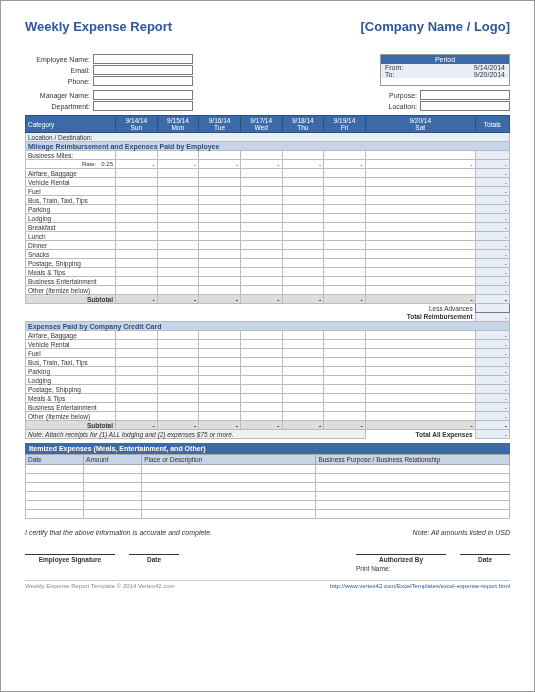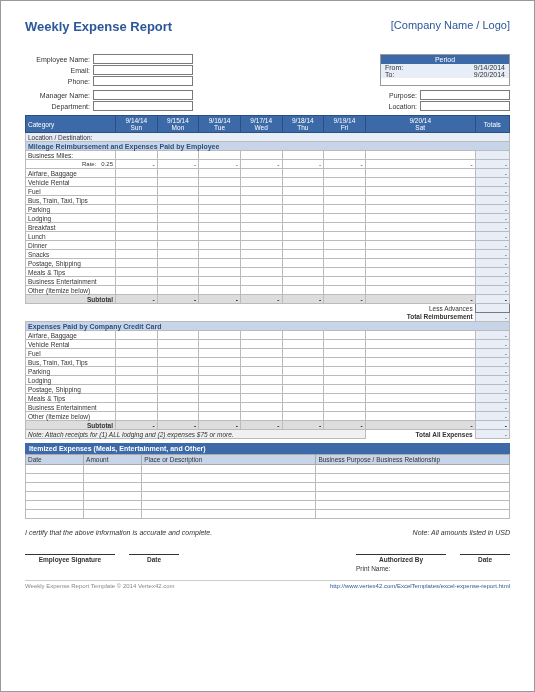--- a/index.html
+++ b/index.html
@@ -1,20 +1,20 @@
 <!DOCTYPE html>
 <html><head>
 <meta charset="utf-8">
 <style>
 *{box-sizing:border-box;margin:0;padding:0}
 body{font-family:Arial,sans-serif;font-size:7px;color:#333;background:#fff}
 .page{width:535px;height:692px;border:1px solid #999;padding:18px 24px 10px;position:relative}
 .header{display:flex;justify-content:space-between;align-items:flex-start;margin-bottom:20px}
 .title{color:#2b5899;font-size:13px;font-weight:bold}
-.logo{color:#2b5899;font-size:11px;font-weight:normal}
+.logo{color:#2b5899;font-size:13px;font-weight:bold}
 .info-row{display:flex;justify-content:space-between;margin-bottom:4px}
 .info-left,.info-right{display:flex;flex-direction:column;gap:1px}
 .field{display:flex;align-items:center;gap:3px}
 .field label{width:65px;text-align:right;font-size:7px}
 .info-right .field label{width:40px}
 .field .box{width:100px;height:10px;border:1px solid #7a7a7a;background:#fff}
 .info-right .field .box{width:90px}
 .period-box{border:1px solid #999}
 .period-hdr{background:#3c6aa8;color:#fff;text-align:center;font-size:7px;padding:1px}
 .period-row{display:flex;justify-content:space-between;padding:0 4px;font-size:7px;background:#e8eef7}

